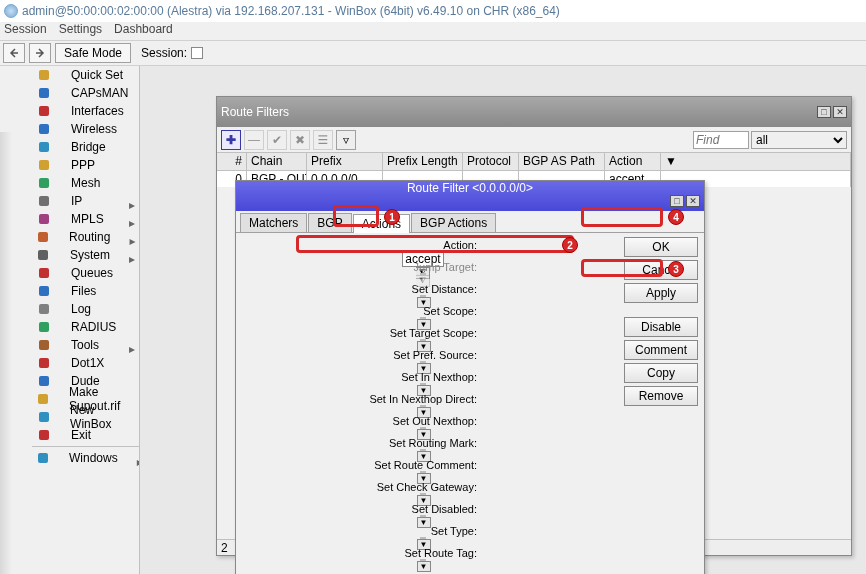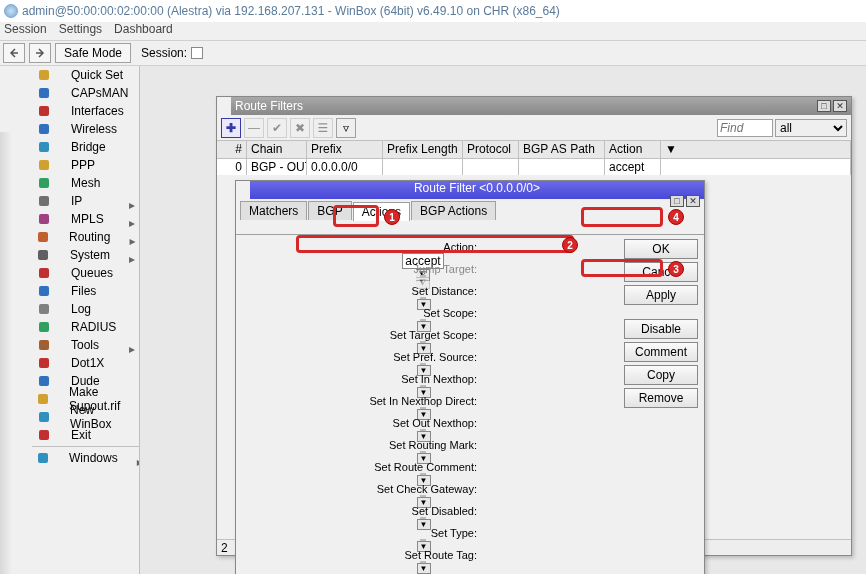--- a/index.html
+++ b/index.html
@@ -30,49 +30,49 @@
 .sitem .chev { margin-left: auto; width: 6px; height: 6px; color: #666; }
 .sitem.sep { border-top: 1px solid #c0c0c0; margin-top: 2px; padding-top: 2px; height: 20px; }
 .edge-handle { position: absolute; left: 0; top: 0; bottom: 0; width: 12px; background: linear-gradient(to right, #d8d8d8, #f0f0f0); display: flex; align-items: end; justify-content: center; color: #888; font-size: 10px; }
 
 
 .work { flex: 1; position: relative; background: #e8e8e8; }
 
 
 .win { position: absolute; border: 1px solid #888; background: #f0f0f0; box-shadow: 2px 2px 4px rgba(0,0,0,0.2); }
 .win-rf { left: 76px; top: 30px; width: 636px; height: 460px; }
-.win-title { height: 18px; background: linear-gradient(#a8a8a8, #888); color: #fff; display: flex; align-items: center; padding: 0 4px; font-size: 11px; margin-left: 14px; }
+.win-title { height: 30px; background: linear-gradient(#a8a8a8, #888); color: #fff; display: flex; align-items: center; padding: 0 4px; font-size: 11px; }
 .win-title .wctrl { margin-left: auto; display: flex; gap: 2px; }
 .win-title .wctrl div { width: 14px; height: 12px; border: 1px solid #555; background: #ddd; display: flex; align-items: center; justify-content: center; cursor: pointer; font-size: 9px; color: #333; }
 
 .win-tb { height: 26px; border-bottom: 1px solid #c0c0c0; display: flex; align-items: center; padding: 0 4px; gap: 3px; }
 .win-tb .add { border: 1px solid #3838a8; background: #eaeafc; color: #3838a8; font-weight: bold; width: 20px; height: 20px; display: flex; align-items: center; justify-content: center; cursor: pointer; }
 .win-tb .b { width: 20px; height: 20px; border: 1px solid #a0a0a0; background: #eee; display: flex; align-items: center; justify-content: center; cursor: pointer; }
 .win-tb .b.dis { opacity: 0.4; cursor: default; }
 .win-tb .find { margin-left: auto; display: flex; align-items: center; gap: 2px; }
 .win-tb .find input { width: 56px; height: 18px; border: 1px solid #a0a0a0; padding: 0 2px; font-style: italic; color: #888; }
-.win-tb .find select { width: 72px; height: 18px; border: 1px solid #a0a0a0; }
+.win-tb .find select { width: 96px; height: 18px; border: 1px solid #a0a0a0; }
 
 .tblhead { height: 18px; background: #e8e8e8; border-bottom: 1px solid #c0c0c0; display: flex; }
 .tblhead > div, .tblrow > div { border-right: 1px solid #c0c0c0; padding: 1px 4px; overflow: hidden; white-space: nowrap; }
 .tblrow { height: 16px; display: flex; background: #fff; }
 .col-n { width: 30px; text-align: right; }
 .col-chain { width: 60px; }
 .col-prefix { width: 76px; }
 .col-plen { width: 80px; }
 .col-proto { width: 56px; }
 .col-bgp { width: 86px; }
 .col-action { width: 56px; }
 .col-rest { flex: 1; }
 .statusbar { position: absolute; bottom: 0; left: 0; right: 0; height: 16px; border-top: 1px solid #c0c0c0; background: #eee; padding: 0 4px; display: flex; align-items: center; }
 
 
 .win-dlg { left: 95px; top: 114px; width: 470px; height: 400px; }
 .win-dlg .win-title { background: linear-gradient(#6a6ae8, #4848d8); flex-direction: column; }
-.tabs { height: 36px; display: flex; align-items: end; padding: 14px 4px; border-bottom: 1px solid #a0a0a0; }
+.tabs { height: 22px; display: flex; align-items: end; padding: 0 4px; border-bottom: 1px solid #a0a0a0; }
 .tab { padding: 2px 8px; border: 1px solid #a0a0a0; border-bottom: none; background: #e0e0e0; margin-right: 1px; cursor: pointer; }
 .tab.active { background: #fff; position: relative; top: 1px; }
 
 .dlg-body { display: flex; height: calc(100% - 18px - 22px); }
 .form { flex: 1; padding: 6px 8px 6px 0; overflow: hidden; }
 .btncol { width: 86px; padding: 4px 6px; display: flex; flex-direction: column; gap: 3px; }
 .dbtn { height: 20px; border: 1px solid #888; background: linear-gradient(#fafafa, #e4e4e4); cursor: pointer; display: flex; align-items: center; justify-content: center; text-align: right; }
 
 .frow { display: flex; align-items: center; height: 22px; flex-direction: column; }
 .flabel { width: 112px; text-align: right; margin-right: 4px; font-size: 11px; }

